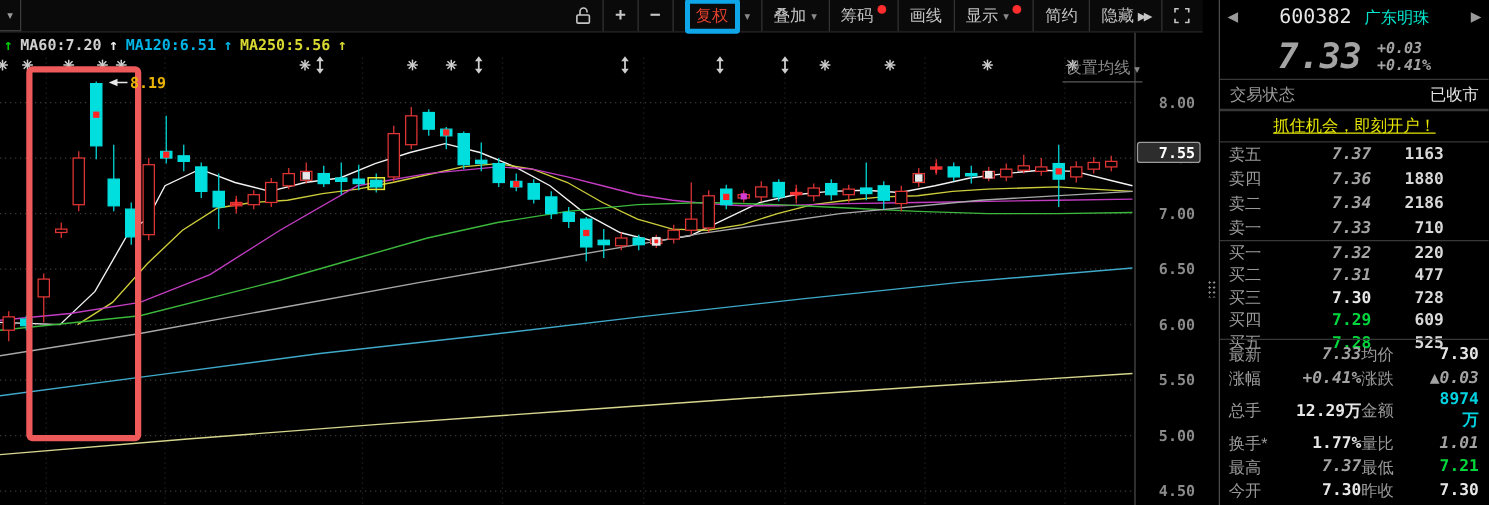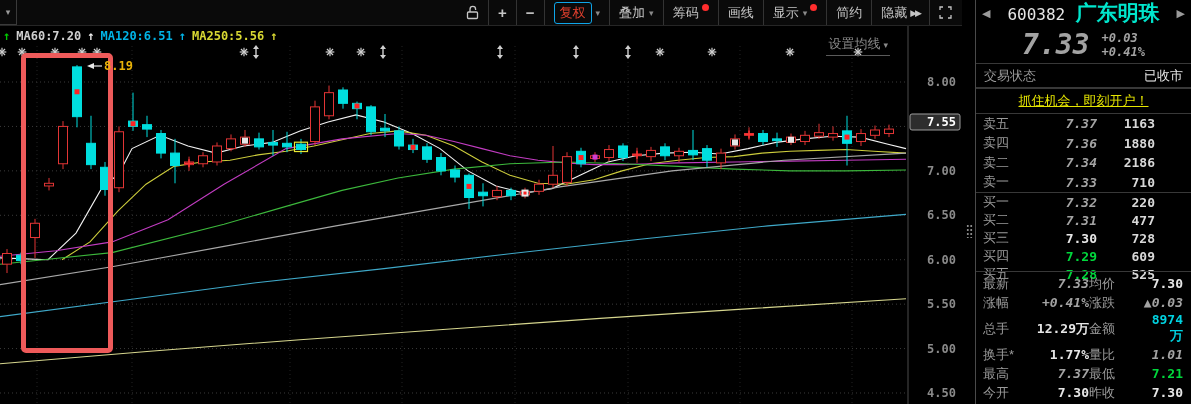--- a/index.html
+++ b/index.html
@@ -16,31 +16,31 @@
   .mini-dd { position:absolute; left:0; top:0; width:17px; height:25px;
     border-right:1px solid #3a3a3a; border-bottom:1px solid #3a3a3a;
     color:#9a9a9a; font-size:9px; text-align:center; line-height:25px; cursor:pointer; }
   .tb-buttons { position:absolute; right:1px; top:0; height:25px; display:flex; align-items:stretch; }
   .tb-btn { display:flex; align-items:center; padding:0 9px; color:#c6c6c6;
     font-size:13px; border-left:1px solid #333; cursor:pointer; white-space:nowrap; }
   .tb-btn:first-child { border-left:none; }
   .tb-btn .dd { color:#8a8a8a; font-size:9px; margin-left:4px; }
   .tb-btn .badge { width:7px; height:7px; border-radius:50%; background:#ff2d2d;
     margin-left:3px; align-self:flex-start; margin-top:4px; }
-  .tb-btn.active .lbl { color:#e2402e; border:1px solid #0ea5e9; border-radius:3px; padding:1px 5px; }
+  .tb-btn.active .lbl { color:#e2402e; border:4px solid #0ea5e9; border-radius:3px; padding:1px 5px; }
   .tb-btn .suffix { font-size:9px; letter-spacing:-2px; margin-left:3px; color:#c6c6c6; }
   .tb-btn svg { display:block; }
   .tb-sign { font-size:15px; font-weight:bold; }
 
   .legend { position:absolute; left:3px; top:28px; height:15px; display:flex;
     align-items:center; gap:6px; z-index:9;
     font-family:"DejaVu Sans Mono", monospace; font-size:12px; font-weight:bold; }
   .legend .arr { font-size:12px; }
-  .ma-settings { position:absolute; top:27px; right:72px; z-index:9; color:#8a8a8a;
-    font-size:13px; border-bottom:1px solid #5a5a5a; padding:8px 2px 2px 2px; cursor:pointer; }
+  .ma-settings { position:absolute; top:27px; right:48px; z-index:9; color:#8a8a8a;
+    font-size:13px; border-bottom:1px solid #5a5a5a; padding:18px 2px 2px 2px; cursor:pointer; }
   .ma-settings .dd { font-size:9px; margin-left:3px; }
 
   .red-box { position:absolute; left:21px; top:53px; width:92px; height:300px;
     border:5px solid #ee5a5a; border-radius:5px; z-index:5; }
   .annotation { position:absolute; left:86px; top:59px; z-index:6; display:flex;
     align-items:center; color:#eab308; font-family:"DejaVu Sans Mono", monospace;
     font-size:12px; font-weight:bold; }
   .annotation svg { margin-right:1px; }
 
   
@@ -54,21 +54,21 @@
   .c-red   { color:#a3a3a3;font-style:italic; }
   .c-green { color:#00d73c; }
   .c-white { color:#e6e6e6; }
   .c-cyan  { color:#00d2e0; }
   .c-gray  { color:#9a9a9a; }
 
   .p-header { height:26px; display:flex; align-items:center; padding:0 6px; }
   .p-header .navarrow { color:#9a9a9a; font-size:11px; cursor:pointer; }
   .p-header .mid { flex:1; text-align:center; }
   .p-code { color:#e6e6e6; font-size:16px; font-family:"DejaVu Sans Mono", monospace; }
-  .p-name { color:#00e5cc; font-size:21px; font-weight:bold; margin-left:6px; }
+  .p-name { color:#00e5cc; font-size:13px; font-weight:normal; margin-left:6px; }
   .p-price { height:37px; display:flex; align-items:center; justify-content:center; gap:12px; }
   .p-last { font-size:28px; line-height:30px; }
   .p-chg { display:flex; flex-direction:column; font-size:12px; line-height:14px; }
   .hr { border-top:1px solid #383838; }
   .p-row { height:23px; display:flex; align-items:center; padding:0 8px; font-size:13px; }
   .p-row .sp { flex:1; }
   .p-ad { height:24px; display:flex; align-items:center; justify-content:center; }
   .p-ad a { color:#e6e600; font-size:13px; text-decoration:underline; cursor:pointer; }
   .ob-group { height:78px; display:flex; flex-direction:column; }
   .ob-row { flex:1; display:grid; grid-template-columns:44px 70px 58px 1fr;

